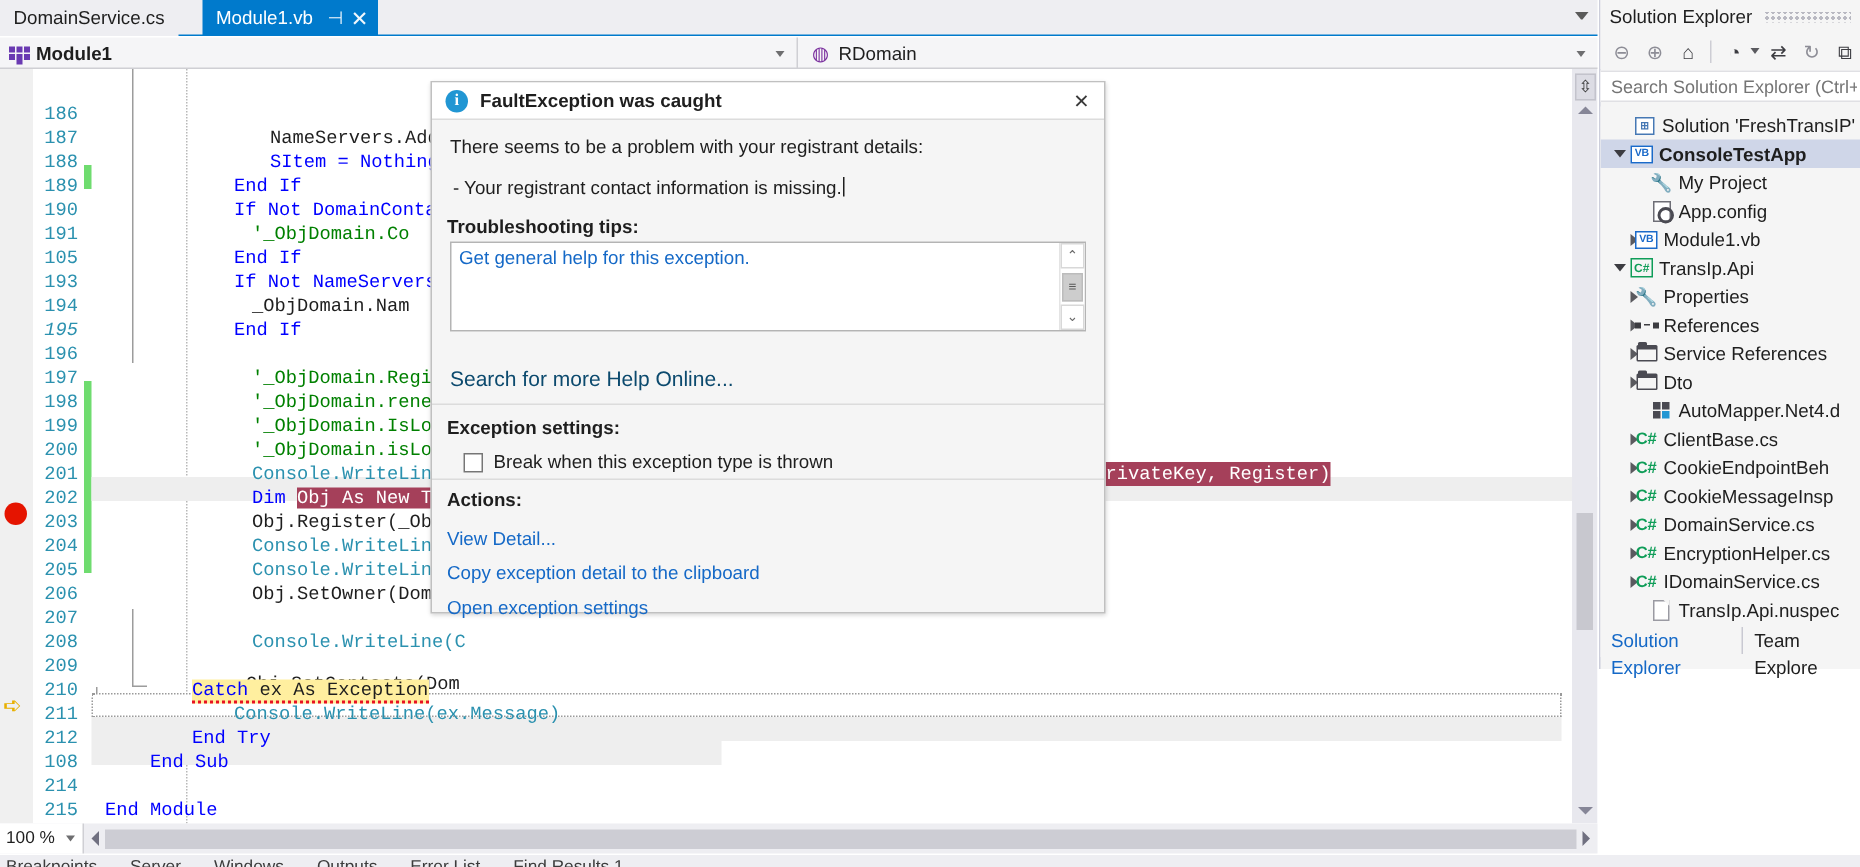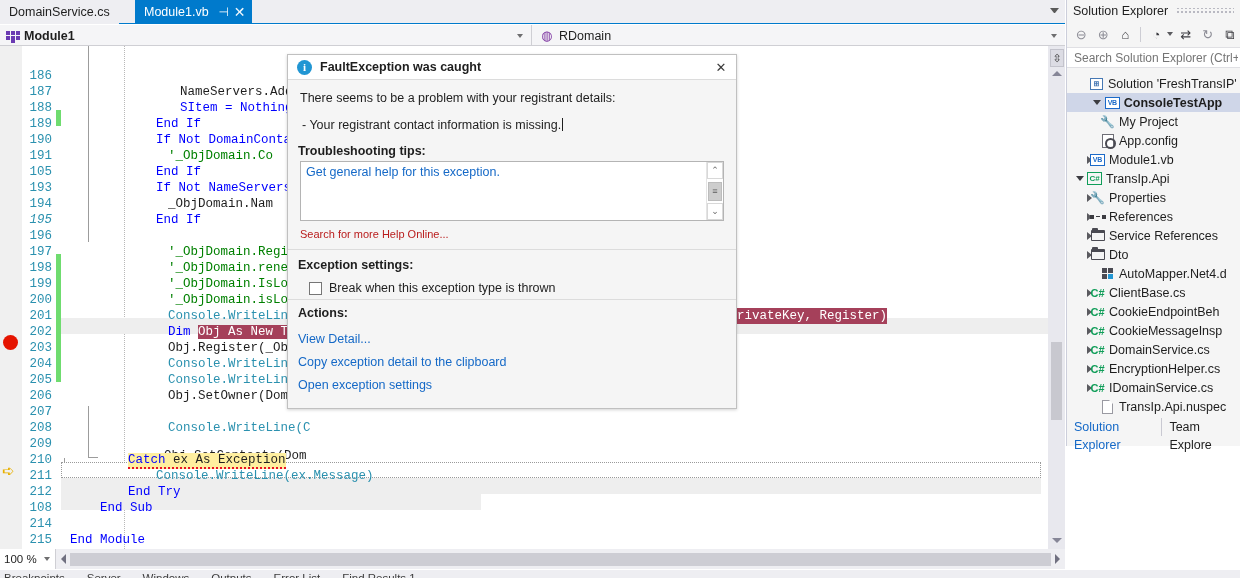--- a/index.html
+++ b/index.html
@@ -252,21 +252,21 @@
     border: 1px solid #d8d8d8; background: #ffffff; color: #6a6a6a;
     font-size: 9px; line-height: 1;
   }
   .tip-sb-thumb {
     height: 19px; margin: 1px 1px; background: #cdcdcd; border: 1px solid #bcbcbc;
     display: flex; align-items: center; justify-content: center;
     color: #5a5a5a; font-size: 9px;
   }
   .ex-searchlink {
     display: block; padding: 7px 12px 9px 12px;
-    font-size: 11px; color: #b91c1c; text-decoration: none;
+    font-size: 14px; color: #0c4a6e; text-decoration: none; margin-top: 16px;
   }
   .ex-sep { height: 1px; background: #dcdcdc; margin: 0; }
   .ex-settings { padding: 8px 12px 4px 10px; }
   .ex-check-row {
     display: flex; align-items: center; margin-top: 6px; padding-left: 11px;
   }
   .ex-check {
     width: 13px; height: 13px; background: #ffffff;
     border: 1px solid #767676; flex: none; margin-right: 7px;
   }
@@ -319,21 +319,21 @@
   }
   .solex-tree {
     position: absolute; left: 0; top: 71px; right: 0; bottom: 30px;
     background: #f5f5f5; overflow: hidden; padding-top: 3px;
   }
   .trow {
     height: 19px; display: flex; align-items: center;
     white-space: nowrap; font-size: 12.5px; color: #1e1e1e;
   }
   .trow.selected { background: #cfd6e8; }
-  .trow.bold { font-weight: bold; justify-content: center; }
+  .trow.bold { font-weight: bold; }
   .texpander {
     width: 13px; flex: none; display: flex; align-items: center;
     justify-content: center; color: #5a5a5f; font-size: 8px; line-height: 1;
   }
   .tri-right { width:0;height:0;border-top:4px solid transparent;border-bottom:4px solid transparent;border-left:5px solid transparent; box-sizing:content-box; }
   .tri-right i { display:block; width:0;height:0;
     border-top:4px solid transparent;border-bottom:4px solid transparent;border-left:5px solid #5a5a5f; }
   .tri-down i { display:block; width:0;height:0;
     border-left:4px solid transparent;border-right:4px solid transparent;border-top:5px solid #3c3c41; }
   .ticon {

